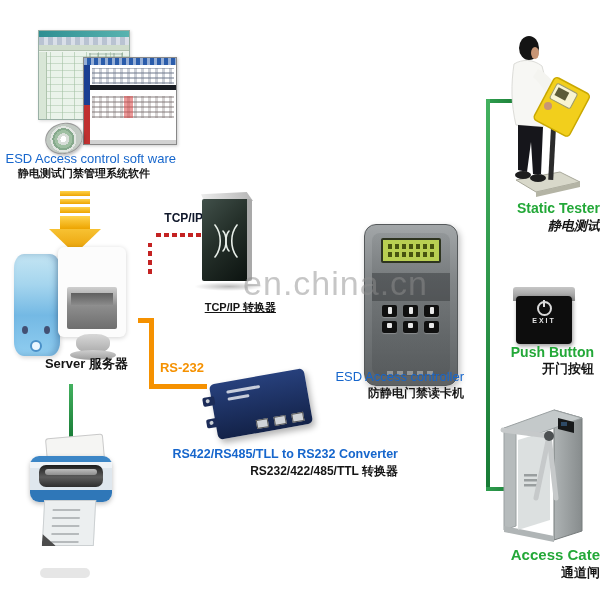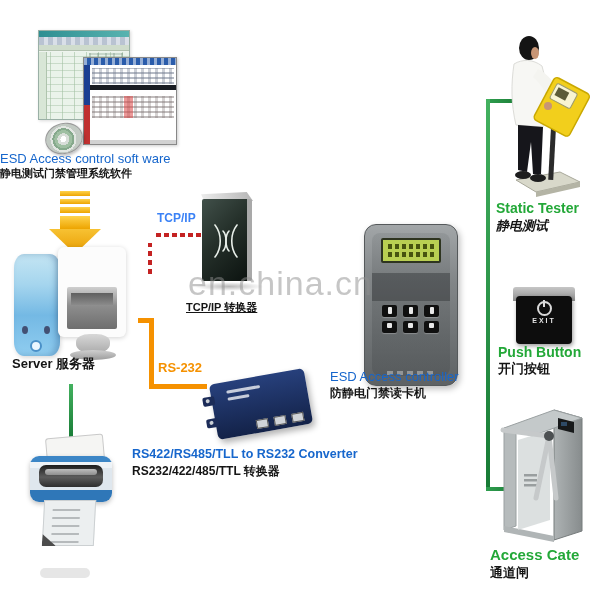--- a/index.html
+++ b/index.html
@@ -1,20 +1,20 @@
 <!DOCTYPE html>
 <html><head>
 <meta charset="utf-8">
 <style>
   * { margin:0; padding:0; box-sizing:border-box; }
   html,body { width:600px; height:600px; background:#fff; overflow:hidden;
     font-family:"Liberation Sans","DejaVu Sans",sans-serif; }
   #canvas { position:relative; width:600px; height:600px; background:#fff; }
   .abs { position:absolute; }
-  .lbl { position:absolute; text-align:left; line-height:1.25; white-space:nowrap; }
+  .lbl { position:absolute; text-align:right; line-height:1.25; white-space:nowrap; }
   .blue { color:#1666cc; }
   .green { color:#23a838; font-weight:bold; }
   .dark { color:#151515; }
   .bold { font-weight:bold; }
 
   
   .win1 { left:38px; top:30px; width:92px; height:90px; background:#eef4ee;
     border:1px solid #9ab0a6; box-shadow:1px 1px 3px rgba(0,0,0,.15); }
   .win1-title { height:6px; background:linear-gradient(90deg,#2f8f92,#58b3b0); }
   .win1-toolbar { height:8px; background:#d9dfe8;
@@ -222,21 +222,21 @@
   <div class="abs pr-body">
     <div class="pr-slot">
         <div class="pr-slot-paper"></div>
       </div>
   </div>
   <div class="abs pr-receipt">
     <div class="pr-fold"></div>
   </div>
   <div class="abs pr-smudge"></div>
 
-  <div class="lbl bold" style="left:157px;top:211px;width:46px;font-size:12px;color:#3b82f6;">TCP/IP</div>
+  <div class="lbl bold" style="left:157px;top:211px;width:46px;font-size:12px;color:#0f172a;">TCP/IP</div>
   <div class="abs rdash-h"></div>
   <div class="abs rdash-v"></div>
 
   <div class="abs reader">
     <div class="reader-top"></div>
     <div class="reader-body">
       <svg width="30" height="40" style="position:absolute;left:9px;top:22px;" viewBox="0 0 30 40">
         <g fill="none" stroke="#e8efe9" stroke-width="1.6" stroke-linecap="round">
           <path d="M4 4 C11 13,11 27,4 36"></path>
           <path d="M26 4 C19 13,19 27,26 36"></path>

